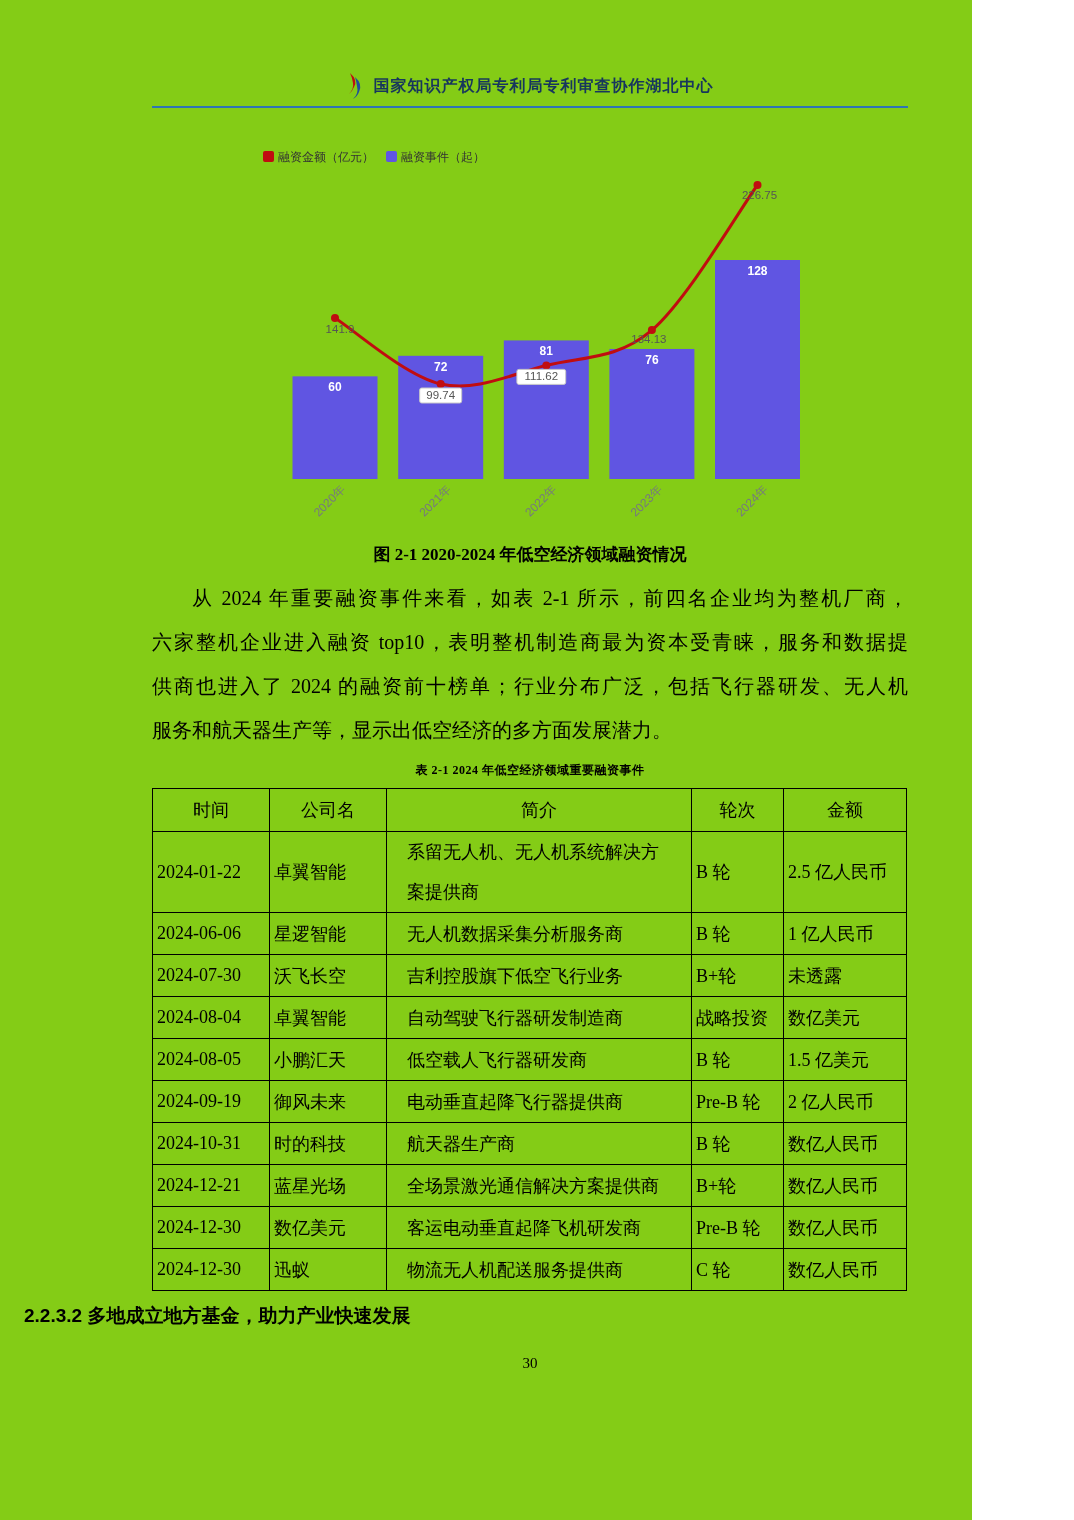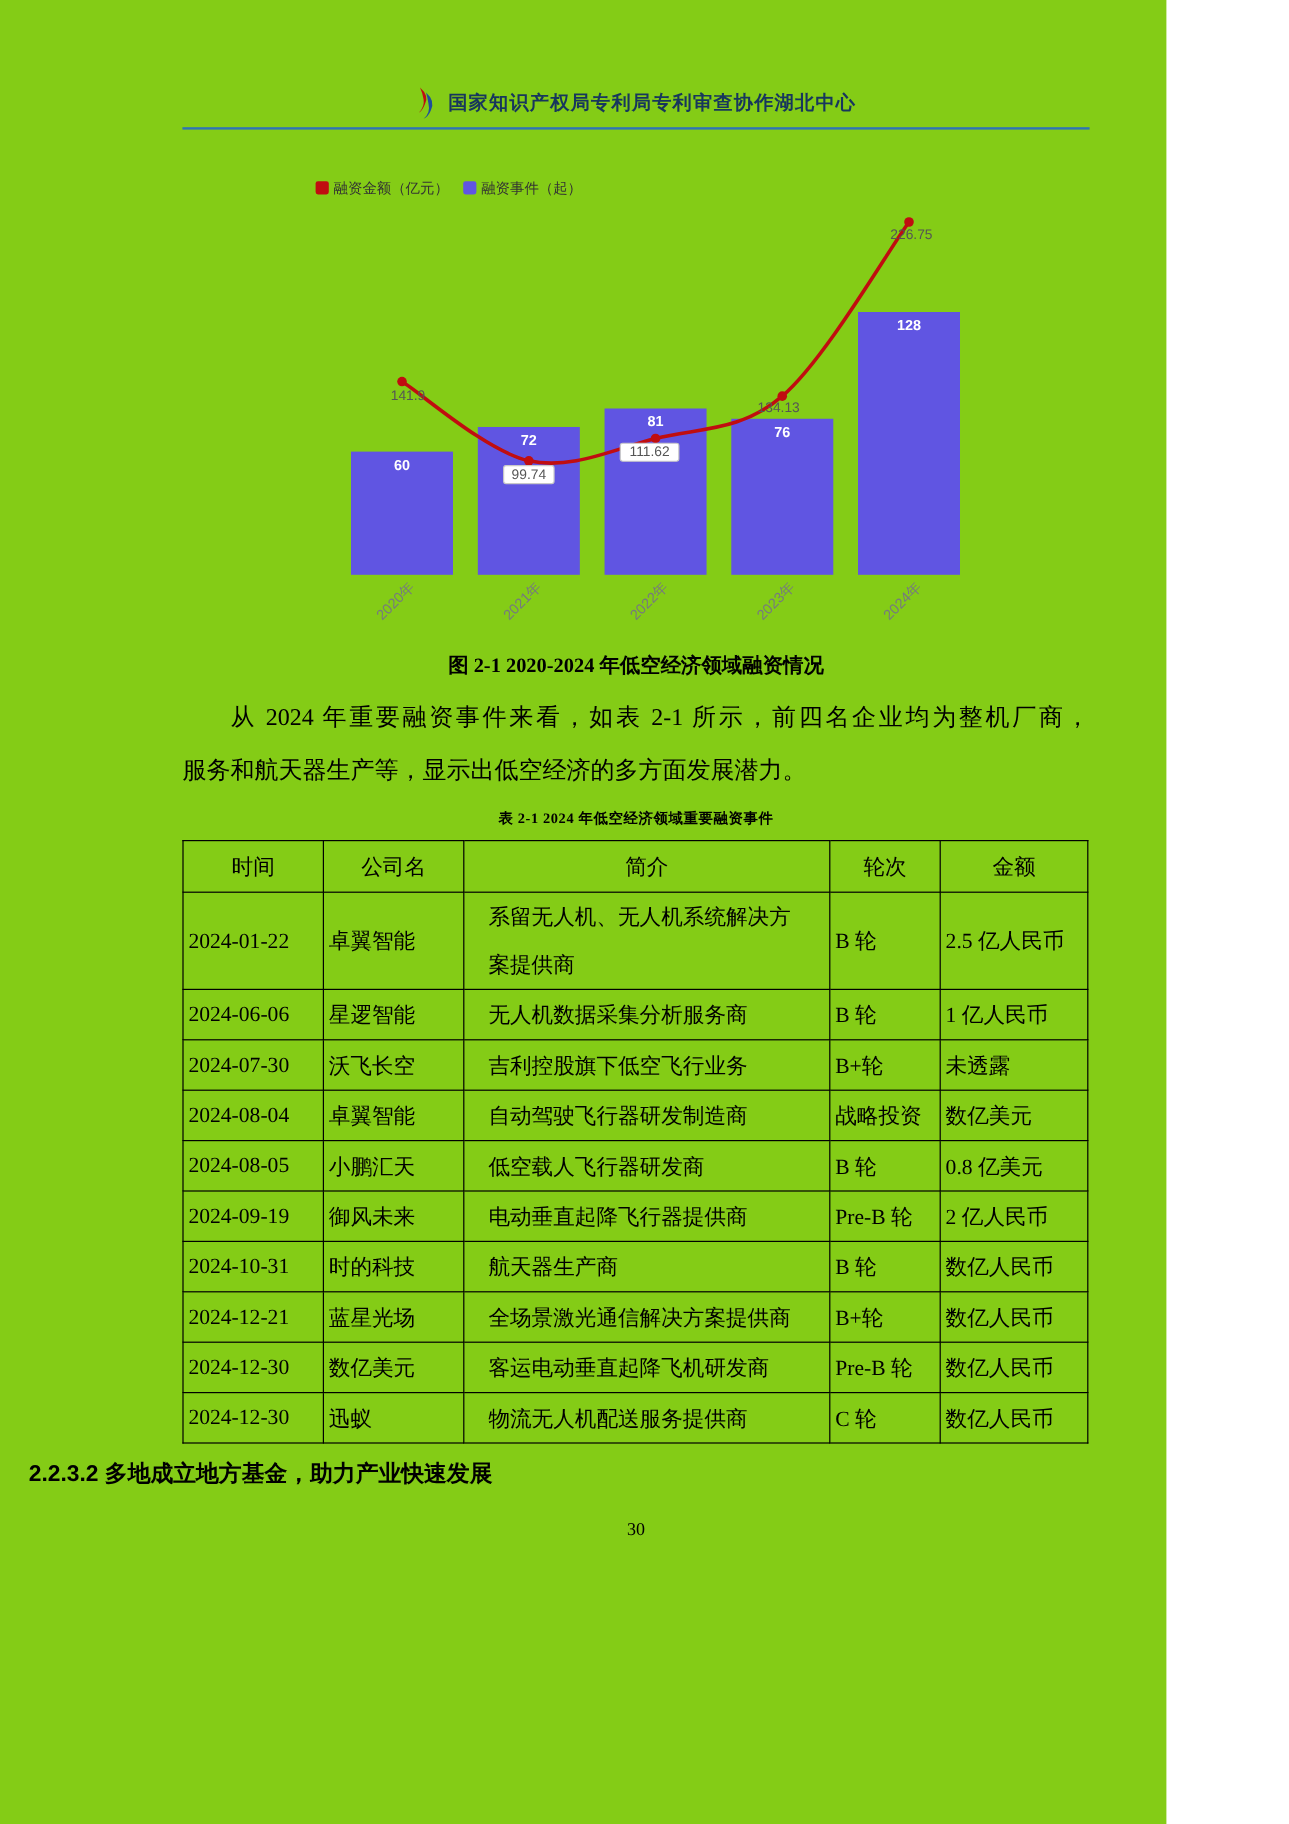--- a/index.html
+++ b/index.html
@@ -85,20 +85,22 @@
         <text x="389.3" y="246.3863475316904" text-anchor="middle" font-size="11.5" fill="#555555">111.62</text>
         <text x="496.9" y="209.1175497992284" text-anchor="middle" font-size="11.5" fill="#555555">134.13</text>
         <text x="607.5" y="65" text-anchor="middle" font-size="11.5" fill="#555555">226.75</text>
       </svg>
   </div>
 
   <div class="content fig-caption">图 2-1  2020-2024 年低空经济领域融资情况</div>
 
   <div class="content para">
       <div class="pline first">从 2024 年重要融资事件来看，如表 2-1 所示，前四名企业均为整机厂商，</div>
+      <div class="pline">六家整机企业进入融资 top10，表明整机制造商最为资本受青睐，服务和数据提</div>
+      <div class="pline">供商也进入了 2024 的融资前十榜单；行业分布广泛，包括飞行器研发、无人机</div>
       <div class="pline last">服务和航天器生产等，显示出低空经济的多方面发展潜力。</div>
     </div>
 
   <div class="content tbl-caption">表 2-1  2024 年低空经济领域重要融资事件</div>
 
   <div class="content">
     <table class="ftable">
       <colgroup>
         <col style="width:117px">
           <col style="width:117px">
@@ -142,21 +144,21 @@
             <td>卓翼智能</td>
             <td class="desc">自动驾驶飞行器研发制造商</td>
             <td>战略投资</td>
             <td>数亿美元</td>
           </tr>
           <tr>
             <td>2024-08-05</td>
             <td>小鹏汇天</td>
             <td class="desc">低空载人飞行器研发商</td>
             <td>B 轮</td>
-            <td>0.8 亿美元</td>
+            <td>1.5 亿美元</td>
           </tr>
           <tr>
             <td>2024-09-19</td>
             <td>御风未来</td>
             <td class="desc">电动垂直起降飞行器提供商</td>
             <td>Pre-B 轮</td>
             <td>2 亿人民币</td>
           </tr>
           <tr>
             <td>2024-10-31</td>

